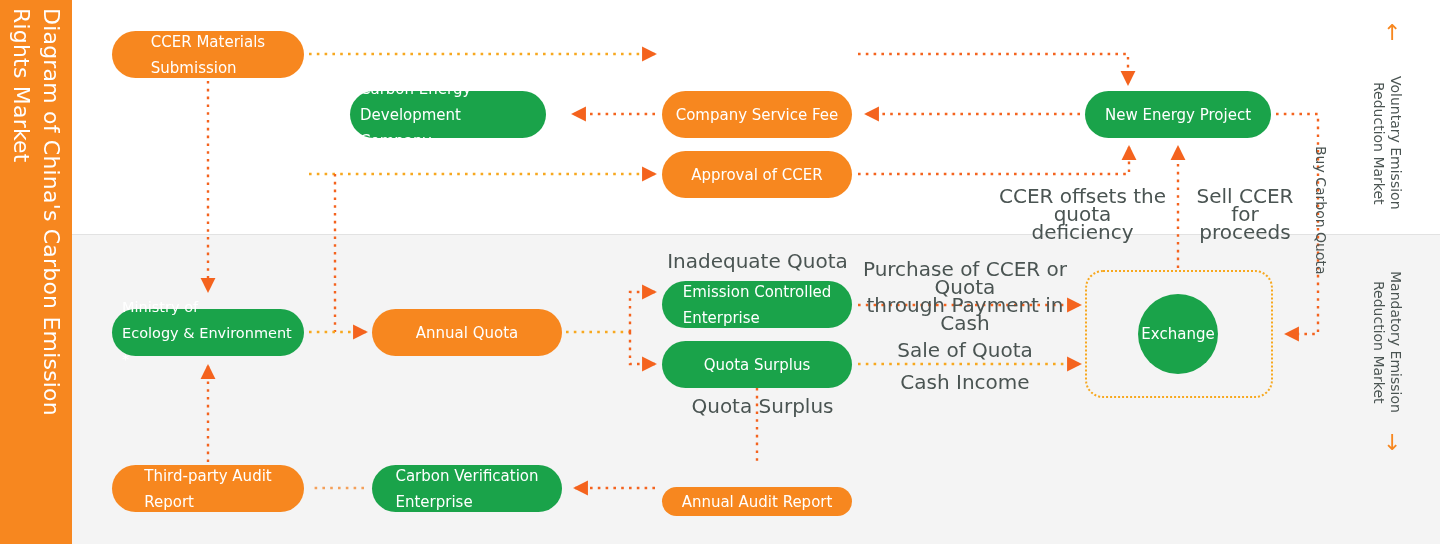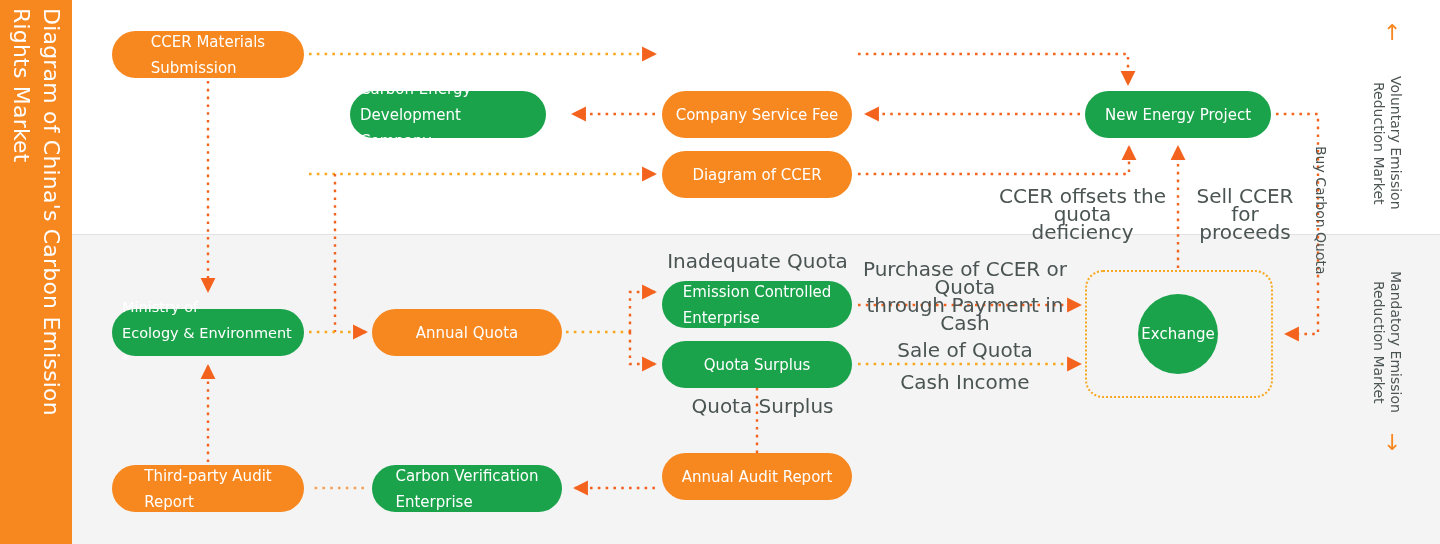--- a/index.html
+++ b/index.html
@@ -113,21 +113,21 @@
 
   <div class="node orange" style="left:112px;top:31px;width:192px;height:47px;">CCER Materials
 Submission</div>
 
 
   <div class="node green" style="left:350px;top:91px;width:196px;height:47px;">Carbon Energy
 Development Company</div>
 
   <div class="node orange" style="left:662px;top:91px;width:190px;height:47px;">Company Service Fee</div>
 
-  <div class="node orange" style="left:662px;top:151px;width:190px;height:47px;">Diagram of CCER</div>
+  <div class="node orange" style="left:662px;top:151px;width:190px;height:47px;">Approval of CCER</div>
 
   <div class="node green" style="left:1085px;top:91px;width:186px;height:47px;">New Energy Project</div>
 
   <div class="node green" style="left:112px;top:309px;width:192px;height:47px;font-size:14.5px;">Ministry of
 Ecology &amp; Environment *</div>
 
   <div class="node orange" style="left:372px;top:309px;width:190px;height:47px;">Annual Quota</div>
 
   <div class="node green" style="left:662px;top:281px;width:190px;height:47px;">Emission Controlled
 Enterprise</div>
@@ -135,21 +135,21 @@
   <div class="node green" style="left:662px;top:341px;width:190px;height:47px;">Quota Surplus</div>
 
   <div class="node green circle" style="left:1138px;top:294px;width:80px;height:80px;">Exchange</div>
 
   <div class="node orange" style="left:112px;top:465px;width:192px;height:47px;">Third-party Audit
 Report</div>
 
   <div class="node green" style="left:372px;top:465px;width:190px;height:47px;">Carbon Verification
 Enterprise</div>
 
-  <div class="node orange" style="left:662px;top:453px;width:190px;height:47px;">Annual Audit Report</div>
+  <div class="node orange" style="left:662px;top:487px;width:190px;height:29px;">Annual Audit Report</div>
 
   <div class="lbl" style="left:985px;top:187px;width:195px;">CCER offsets the quota
 deficiency</div>
 
   <div class="lbl" style="left:1190px;top:187px;width:110px;">Sell CCER for
 proceeds</div>
 
   <div class="side-lbl" style="left:1312px;top:140px;height:140px;">Buy Carbon Quota</div>
 
   <div class="lbl" style="left:660px;top:252px;width:195px;">Inadequate Quota</div>

